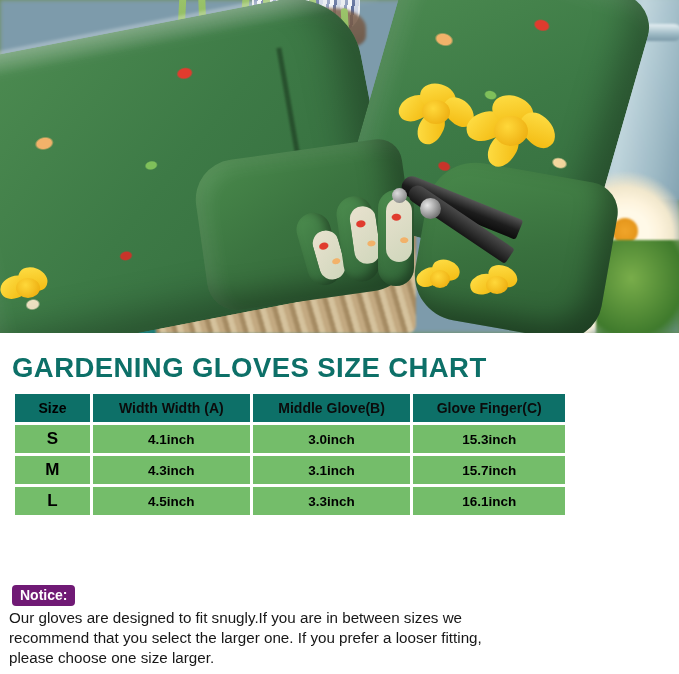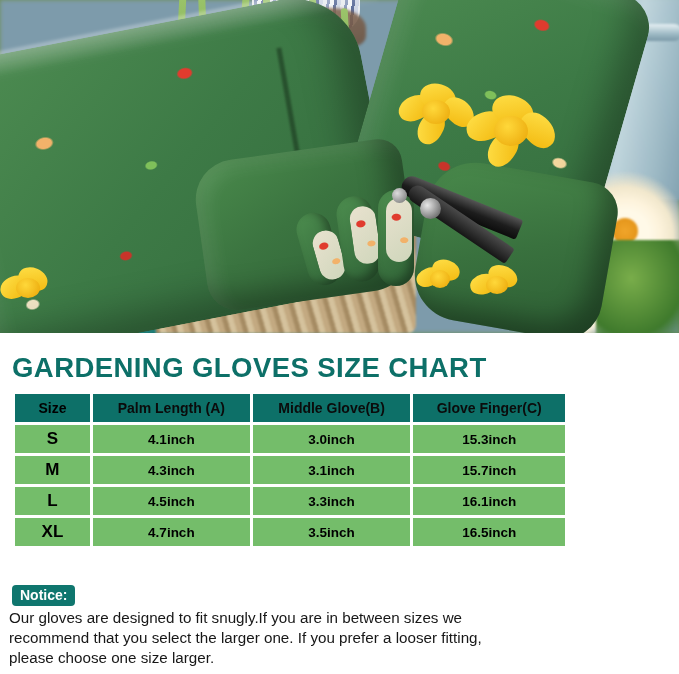--- a/index.html
+++ b/index.html
@@ -234,21 +234,21 @@
   table.size thead th:first-child { color: #000; }
   table.size td { background: #74bd6a; font-weight: 700; }
   table.size td.sz { font-size: 17px; font-weight: 700; }
   col.c1 { width: 76px; }
   col.c2 { width: 160px; }
   col.c3 { width: 160px; }
   col.c4 { width: 154px; }
 
   .notice-badge {
     position: absolute; left: 12px; top: 252px;
-    background: #0f766e; color: #fff; font-weight: 700; font-size: 14px;
+    background: #701a75; color: #fff; font-weight: 700; font-size: 14px;
     padding: 2px 8px 3px; border-radius: 4px; text-align: right;
   }
   .notice-text {
     position: absolute; left: 9px; top: 275px; width: 500px;
     font-size: 15.2px; line-height: 20px; color: #171717;
   }
 </style>
 </head>
 <body>
 
@@ -352,21 +352,21 @@
     <table class="size">
       <colgroup>
           <col class="c1">
           <col class="c2">
           <col class="c3">
           <col class="c4">
         </colgroup>
       <thead>
         <tr>
           <th>Size</th>
-          <th>Palm Length (A)</th>
+          <th>Width Width (A)</th>
           <th>Middle Glove(B)</th>
           <th>Glove Finger(C)</th>
         </tr>
       </thead>
       <tbody>
         <tr>
           <td class="sz">S</td>
           <td>4.1inch</td>
           <td>3.0inch</td>
           <td>15.3inch</td>
@@ -376,26 +376,20 @@
           <td>4.3inch</td>
           <td>3.1inch</td>
           <td>15.7inch</td>
         </tr>
         <tr>
           <td class="sz">L</td>
           <td>4.5inch</td>
           <td>3.3inch</td>
           <td>16.1inch</td>
         </tr>
-        <tr>
-          <td class="sz">XL</td>
-          <td>4.7inch</td>
-          <td>3.5inch</td>
-          <td>16.5inch</td>
-        </tr>
       </tbody>
     </table>
 
     <div class="notice-badge">Notice:</div>
     <div class="notice-text">Our gloves are designed to fit snugly.If you are in between sizes we recommend that you select the larger one. If you prefer a looser fitting, please choose one size larger.</div>
 
   </div>
 </div>
 
 </body></html>

